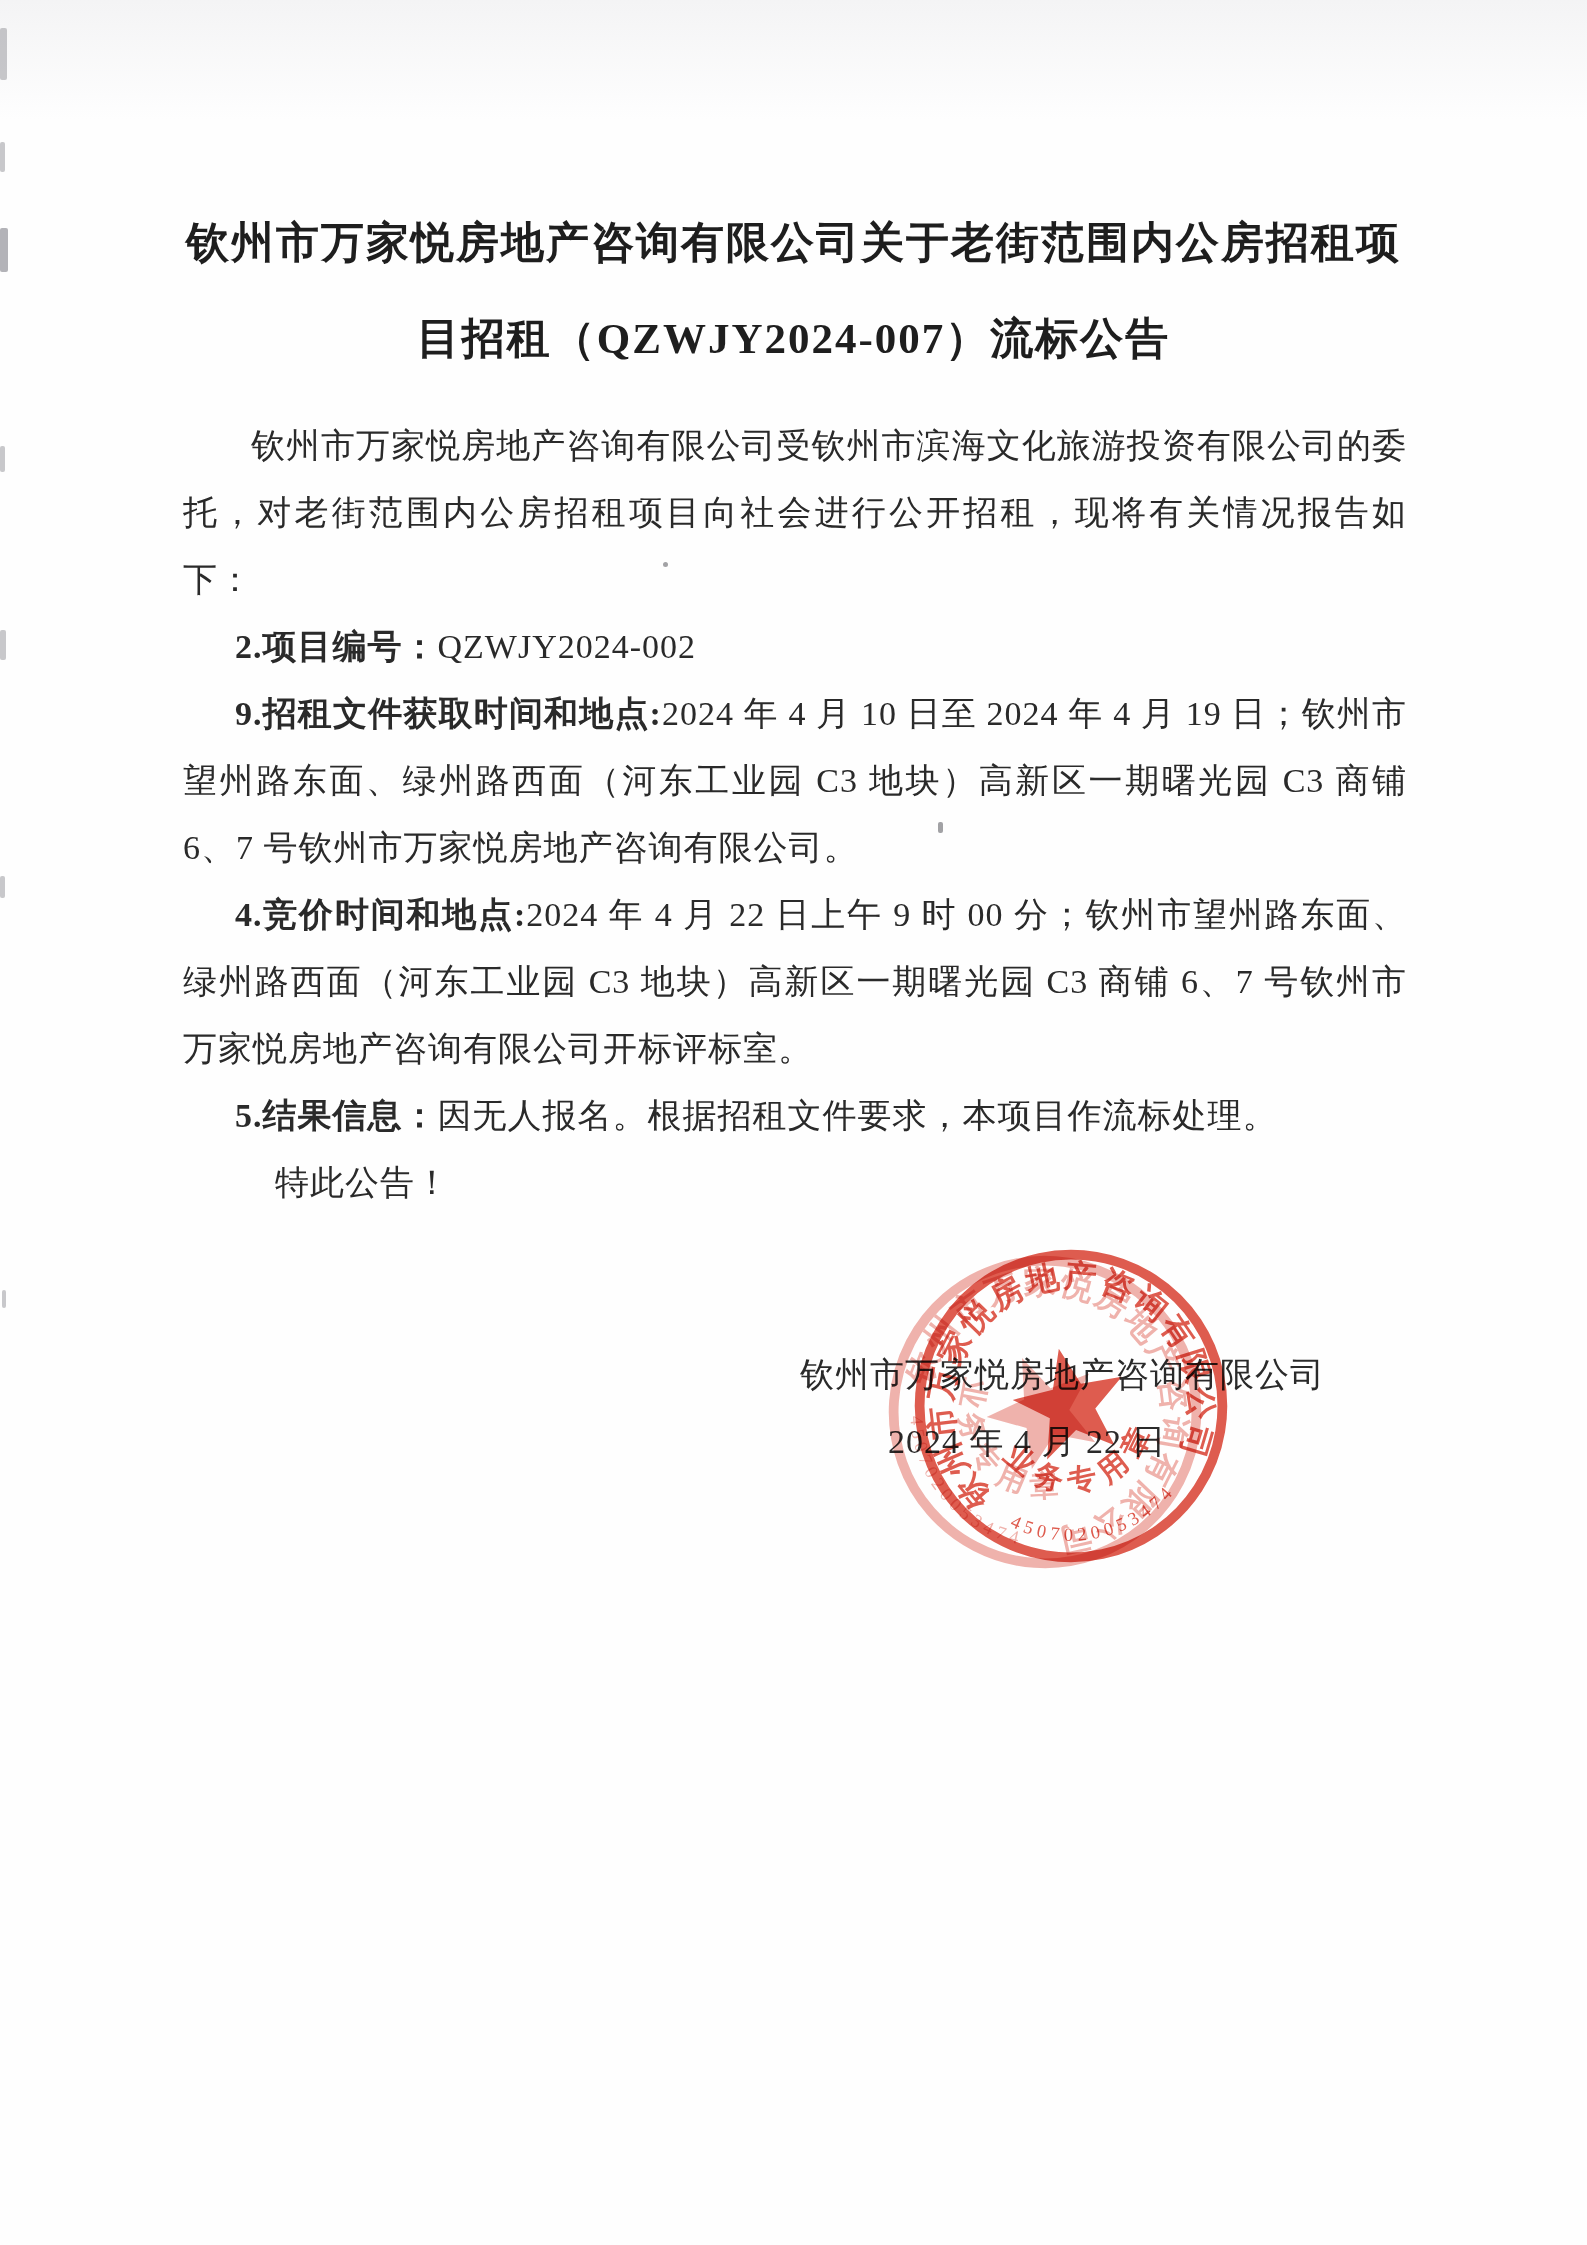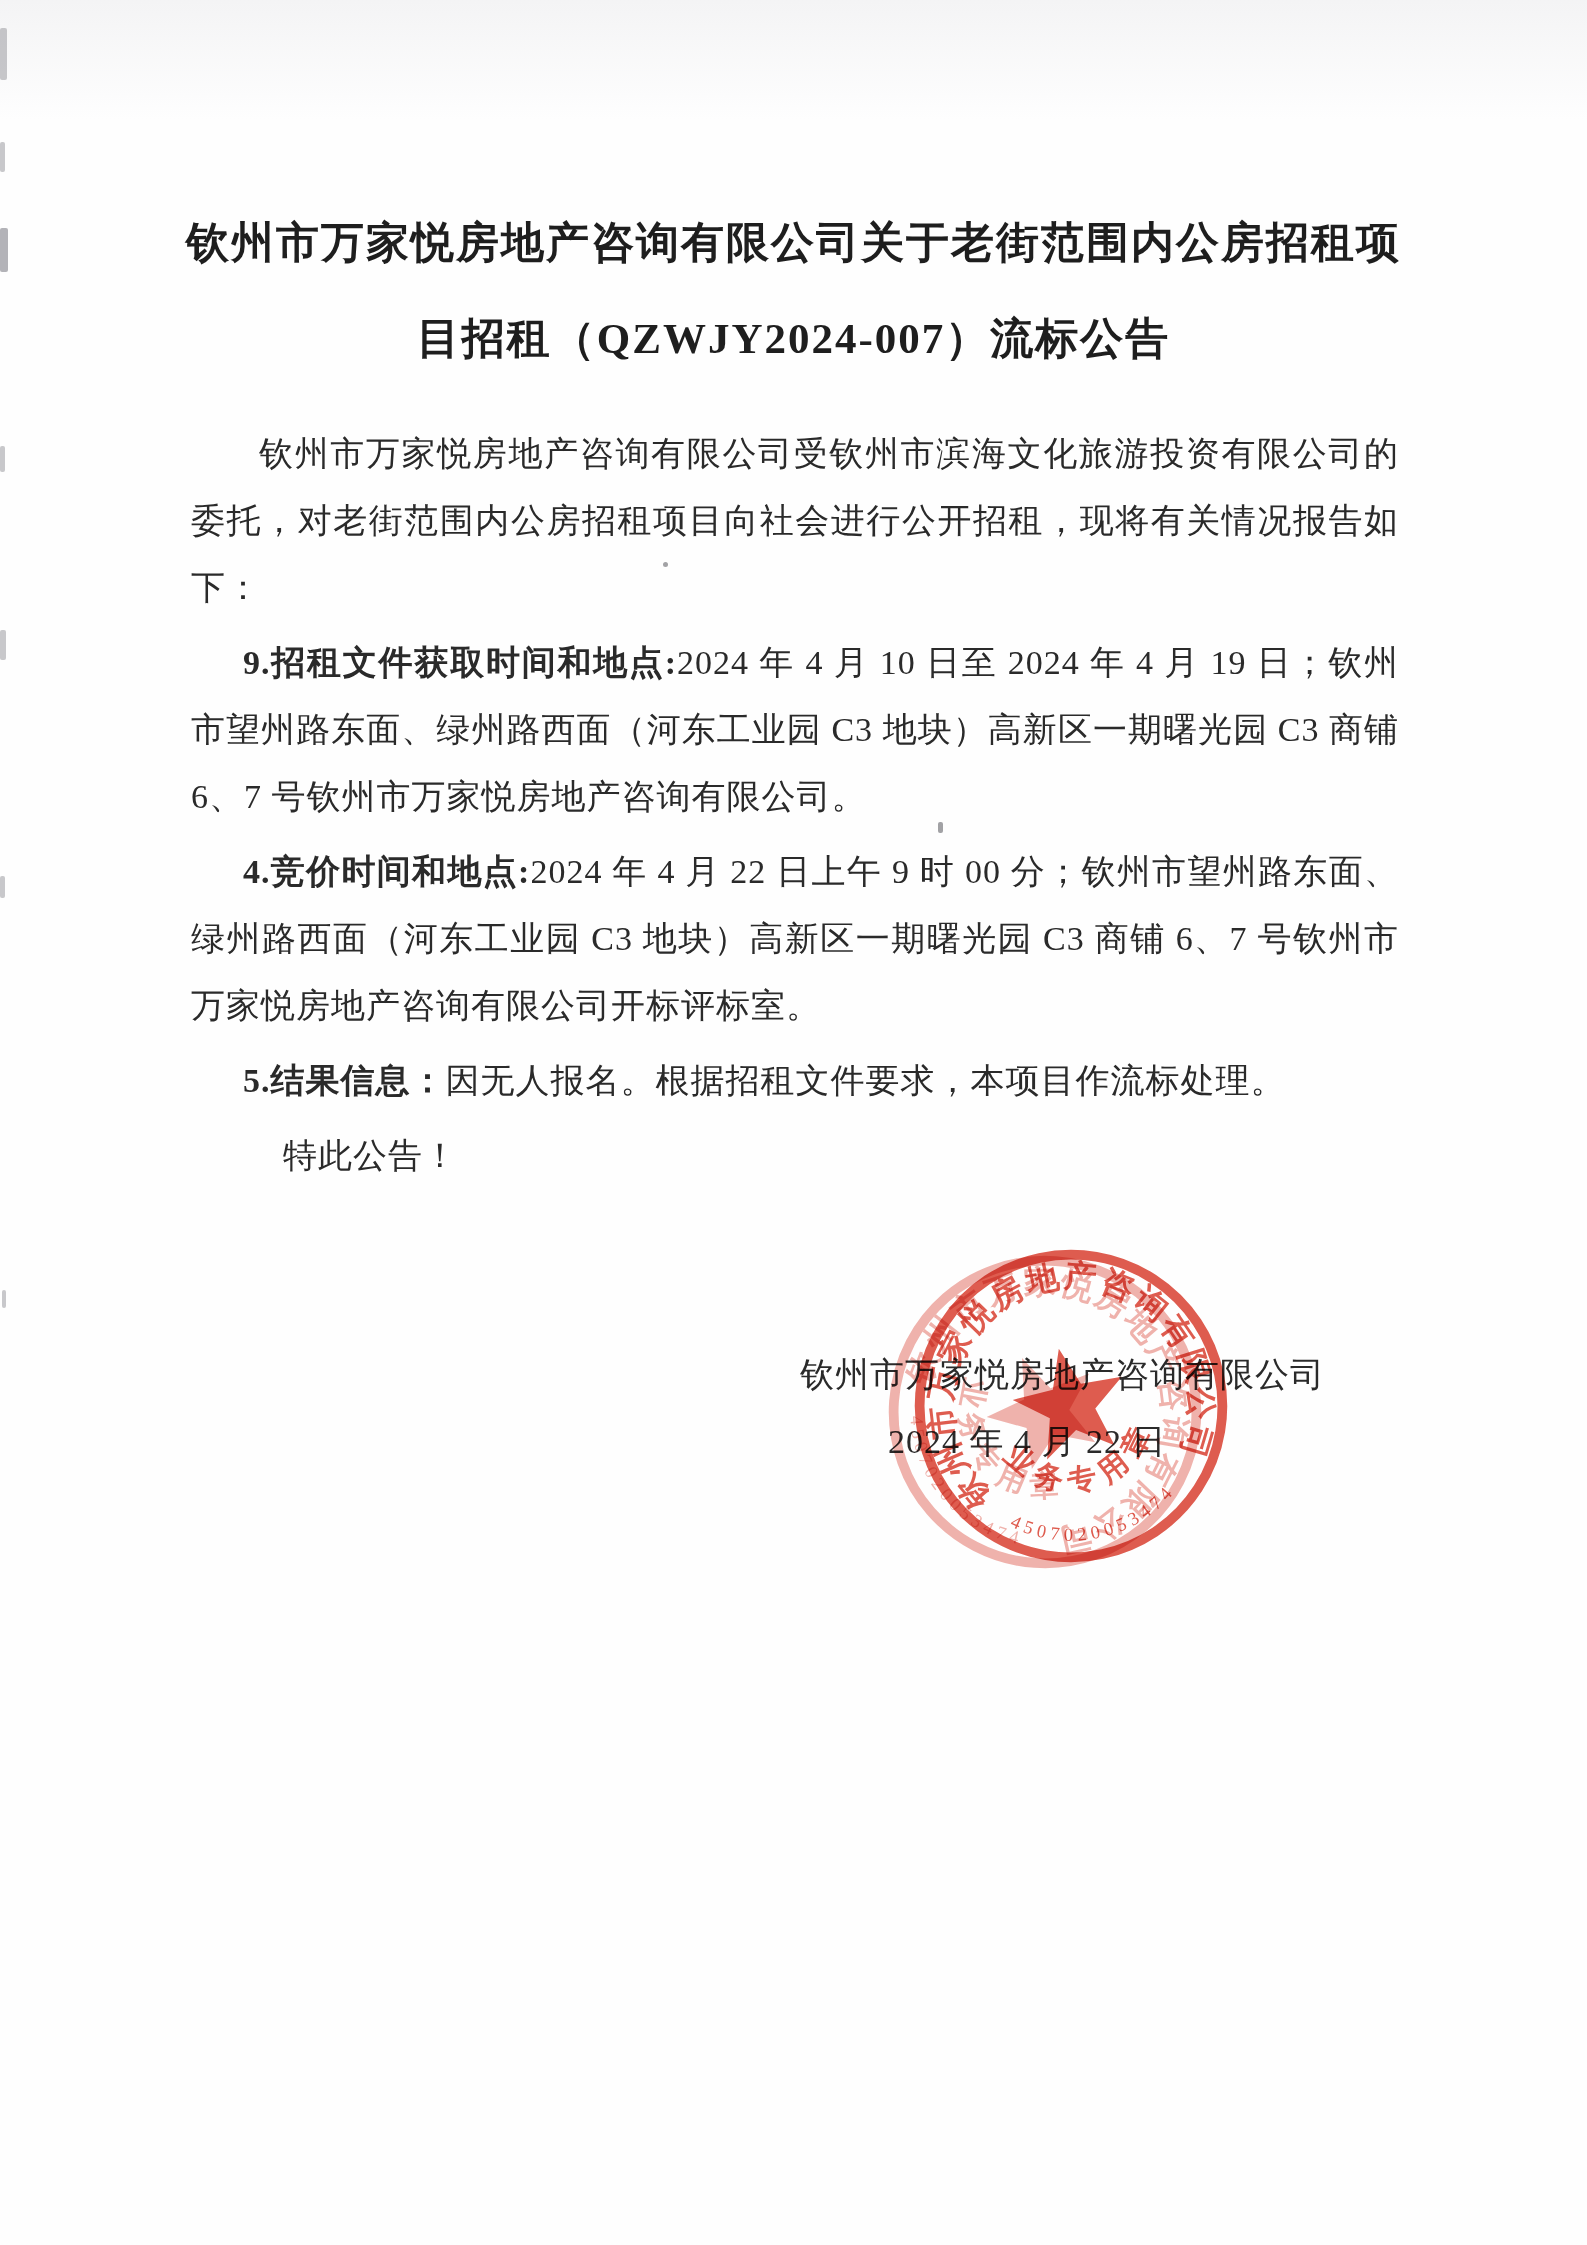--- a/index.html
+++ b/index.html
@@ -24,21 +24,21 @@
   .title{
     position:absolute;left:160px;width:1267px;top:195px;
     text-align:center;font-weight:bold;font-size:43px;color:#1e1e1e;
     line-height:96px;letter-spacing:2px;
   }
   .body-text{
     position:absolute;left:183px;top:412px;width:1224px;
     font-size:34px;line-height:67px;text-align:justify;
     color:#2a2a2a;letter-spacing:1px;
   }
-  .body-text p{margin:8px;padding:0;}
+  .body-text p{margin:0;padding:0;}
   .intro{text-indent:68px;}
   .item{text-indent:52px;}
   .item-label{font-weight:bold;}
   .closing{margin-top:46px;text-indent:92px;}
 
   .sig-company{
     position:absolute;left:800px;top:1352px;
     font-size:34px;letter-spacing:1px;color:#2a2a2a;white-space:nowrap;
   }
   .sig-date{
@@ -75,20 +75,21 @@
   <div class="speck" style="left:938px;top:822px;width:5px;height:11px;border-radius:2px;"></div>
   <div class="speck" style="left:663px;top:562px;width:5px;height:5px;"></div>
 
   <div class="title">
     <div>钦州市万家悦房地产咨询有限公司关于老街范围内公房招租项</div>
     <div>目招租（QZWJY2024-007）流标公告</div>
   </div>
 
   <div class="body-text">
     <p class="intro">钦州市万家悦房地产咨询有限公司受钦州市滨海文化旅游投资有限公司的委托，对老街范围内公房招租项目向社会进行公开招租，现将有关情况报告如下：</p>
+    <p class="item"><span class="item-label">2.项目编号：</span><span>QZWJY2024-002</span></p>
     <p class="item"><span class="item-label">9.招租文件获取时间和地点:</span><span>2024 年 4 月 10 日至 2024 年 4 月 19 日；钦州市望州路东面、绿州路西面（河东工业园 C3 地块）高新区一期曙光园 C3 商铺 6、7 号钦州市万家悦房地产咨询有限公司。</span></p>
     <p class="item"><span class="item-label">4.竞价时间和地点:</span><span>2024 年 4 月 22 日上午 9 时 00 分；钦州市望州路东面、绿州路西面（河东工业园 C3 地块）高新区一期曙光园 C3 商铺 6、7 号钦州市万家悦房地产咨询有限公司开标评标室。</span></p>
     <p class="item"><span class="item-label">5.结果信息：</span><span>因无人报名。根据招租文件要求，本项目作流标处理。</span></p>
     <p class="closing">特此公告！</p>
   </div>
 
   <div class="sig-company">钦州市万家悦房地产咨询有限公司</div>
   <div class="sig-date">2024 年 4 月 22 日</div>
 
   <div class="stamp-wrap">

